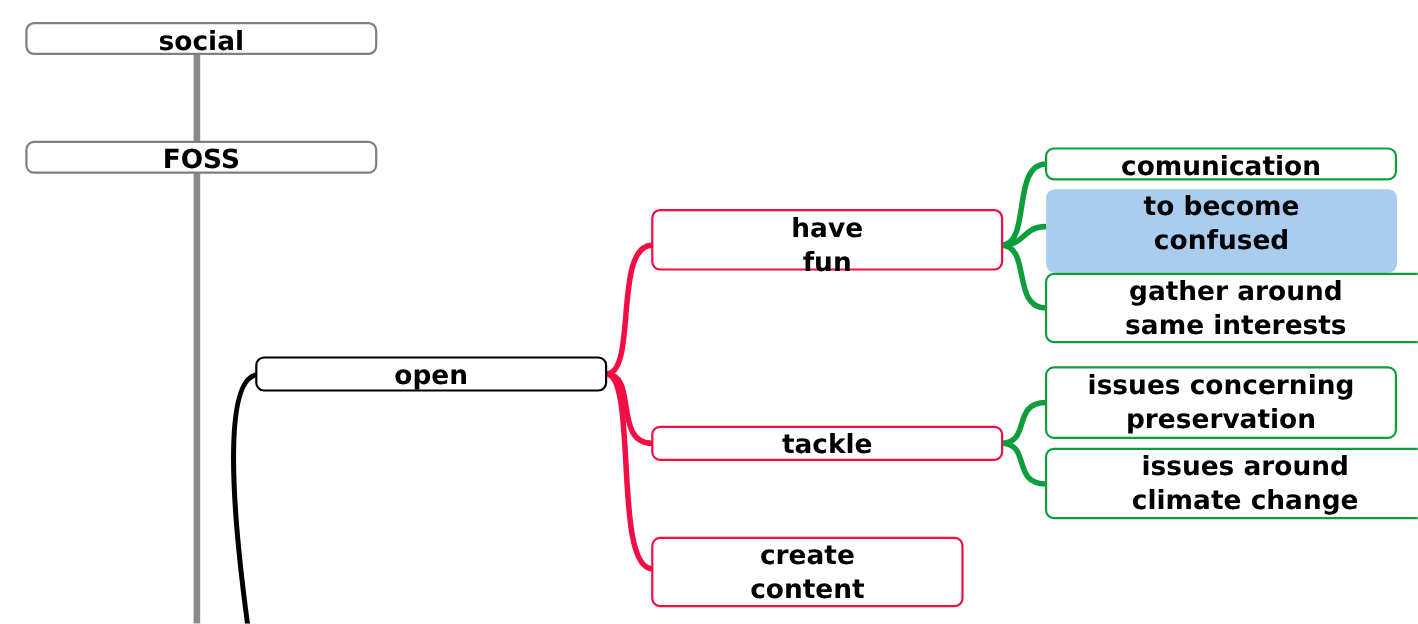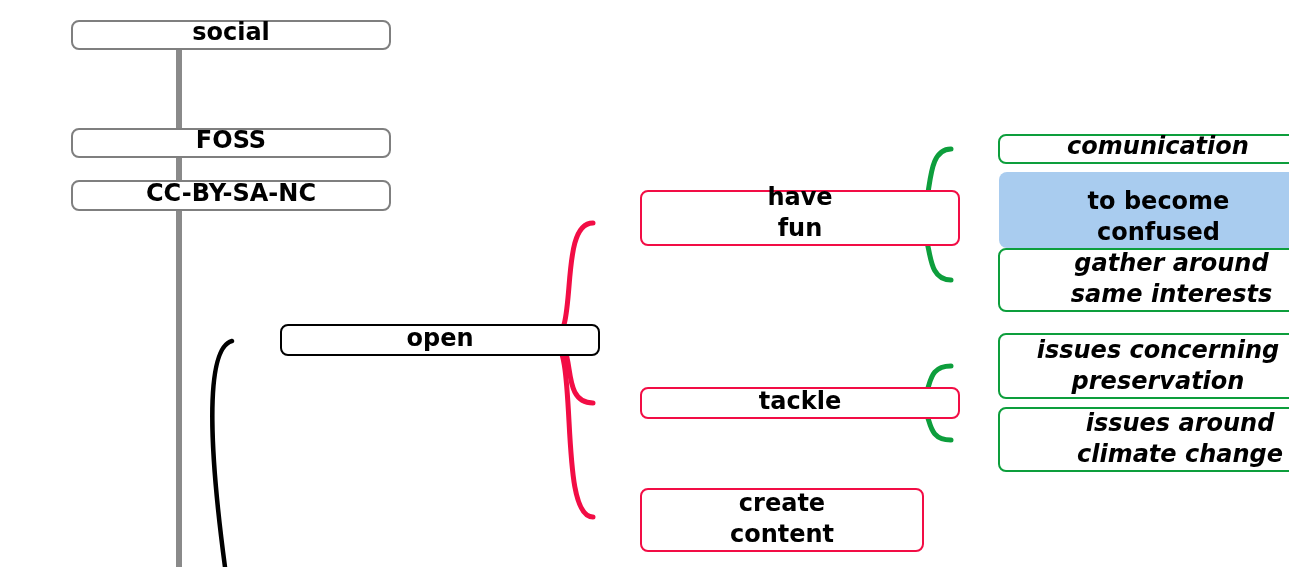--- a/index.html
+++ b/index.html
@@ -20,40 +20,39 @@
     left: 0;
     top: 0;
     width: 1289px;
     height: 567px;
     z-index: 0;
   }
   .node {
     position: absolute;
     z-index: 1;
     display: flex;
-    align-items: flex-end;
+    align-items: flex-start;
     justify-content: center;
     box-sizing: border-box;
     background: #ffffff;
     border-radius: 8px;
     text-align: center;
-    margin-left: 48px;
   }
   .node-label {
     font-weight: 700;
     font-size: 24px;
     line-height: 31px;
     color: #000000;
     white-space: pre-line;
     letter-spacing: 0px;
   }
   .gray-node  { border: 2px solid var(--border-gray, #7f7f7f); }
   .black-node { border: 2px solid var(--edge-black, #000000); }
   .red-node   { border: 2px solid var(--edge-red, #f20d45); }
-  .green-node { border: 2px solid var(--edge-green, #0d9e3c); font-style: italic; }
+  .green-node { border: 2px solid var(--edge-green, #0d9e3c); }
   .blue-node  { border: none; background: var(--highlight-blue, #a9ccef); }
 </style>
 </head>
 <body>
 
 <div id="stage">
 
   <svg id="edge-layer" viewBox="0 0 1289 567" xmlns="http://www.w3.org/2000/svg">
     <path d="M179,33 L179,567" fill="none" stroke-width="6" stroke="#8A8A8A"></path>
     <path d="M232,341 C202,349 212,470 225,567" fill="none" stroke-width="4.5" stroke-linecap="round" stroke="#000000"></path>
@@ -65,23 +64,20 @@
     <path d="M910,223 C938,223 919,280 951,280" fill="none" stroke-width="5" stroke-linecap="round" stroke="#0D9E3C"></path>
     <path d="M910,403 C938,403 919,366 951,366" fill="none" stroke-width="5" stroke-linecap="round" stroke="#0D9E3C"></path>
     <path d="M910,403 C938,403 919,440 951,440" fill="none" stroke-width="5" stroke-linecap="round" stroke="#0D9E3C"></path>
   </svg>
 
   <div class="node gray-node" style="left:23px; top:20px; width:320px; height:30px">
     <span class="node-label">social</span>
   </div>
   <div class="node gray-node" style="left:23px; top:128px; width:320px; height:30px">
     <span class="node-label">FOSS</span>
-  </div>
-  <div class="node gray-node" style="left:23px; top:180px; width:320px; height:31px">
-    <span class="node-label">CC-BY-SA-NC</span>
   </div>
 
   <div class="node black-node" style="left:232px; top:324px; width:320px; height:32px">
     <span class="node-label">open</span>
   </div>
 
   <div class="node red-node" style="left:592px; top:190px; width:320px; height:56px">
     <span class="node-label">have
 fun</span>
   </div>

